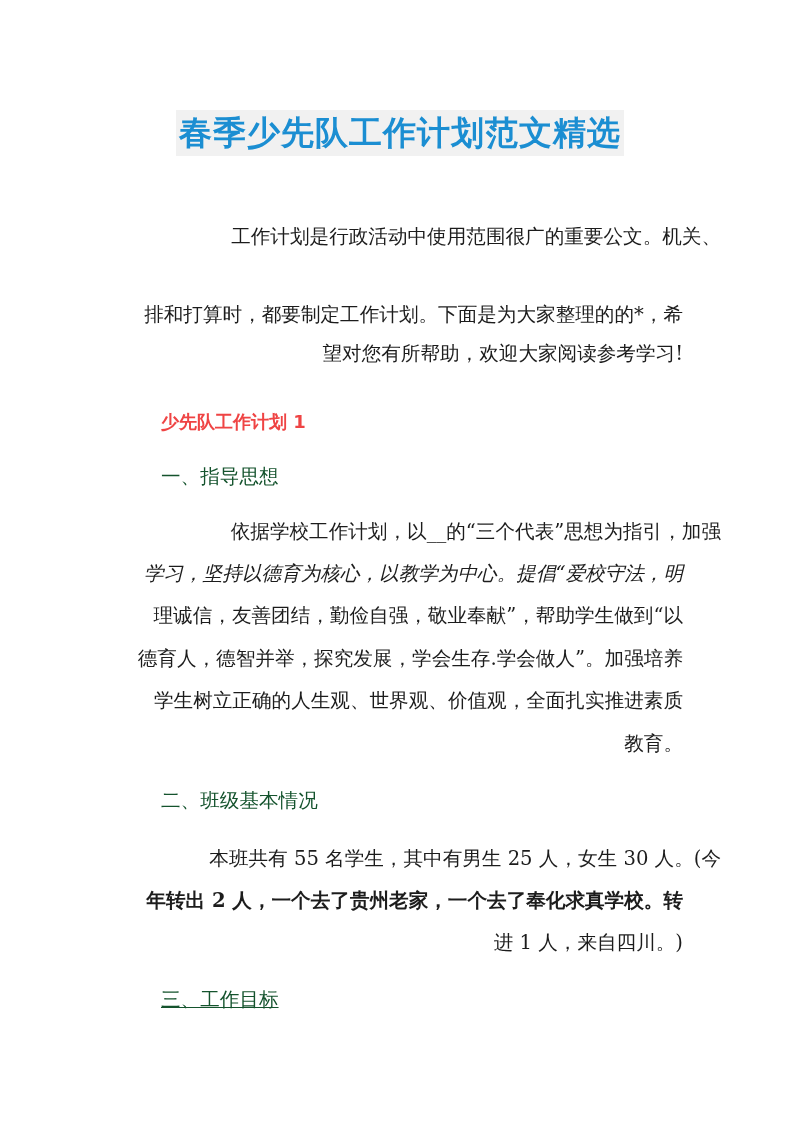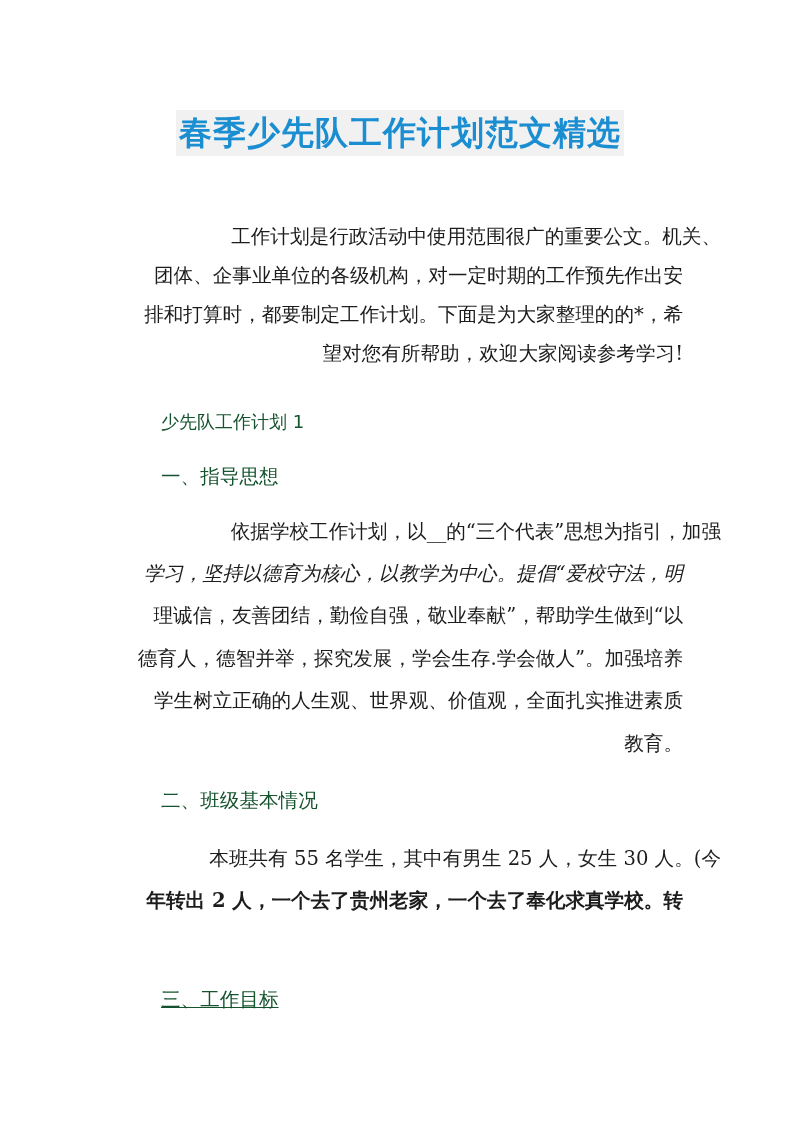--- a/index.html
+++ b/index.html
@@ -55,22 +55,22 @@
       text-align: right;
     }
     .line.indent {
       left: 161px;
     }
     .section-heading {
       position: absolute;
       left: 161px;
       font-family: "DejaVu Sans", "Liberation Sans", sans-serif;
       font-size: 18px;
-      font-weight: normal;
-      color: #14532d;
+      font-weight: bold;
+      color: #ef4444;
       line-height: 28px;
       height: 28px;
       white-space: nowrap;
     }
     .sub-heading {
       position: absolute;
       left: 161px;
       font-size: 19.6px;
       line-height: 28px;
       height: 28px;
@@ -81,33 +81,33 @@
 </head>
 <body>
 
 <div class="page">
 
   <div class="title-wrap">
     <span class="doc-title">春季少先队工作计划范文精选</span>
   </div>
 
   <div class="line indent" style="top:219px;">工作计划是行政活动中使用范围很广的重要公文。机关、</div>
-  <div class="line" style="top:258px;">团体、企事业单位的各级机构，对一定时期的工作预先作出安</div>
   <div class="line" style="top:297px;">排和打算时，都要制定工作计划。下面是为大家整理的的*，希</div>
   <div class="line" style="top:336px;">望对您有所帮助，欢迎大家阅读参考学习!</div>
 
   <div class="section-heading" style="top:404px;">少先队工作计划 1</div>
 
   <div class="sub-heading" style="top:459px;">一、指导思想</div>
   <div class="line indent" style="top:514px;">依据学校工作计划，以__的“三个代表”思想为指引，加强</div>
   <div class="line" style="top:556px;font-style:italic;">学习，坚持以德育为核心，以教学为中心。提倡“爱校守法，明</div>
   <div class="line" style="top:598px;">理诚信，友善团结，勤俭自强，敬业奉献”，帮助学生做到“以</div>
   <div class="line" style="top:641px;">德育人，德智并举，探究发展，学会生存.学会做人”。加强培养</div>
   <div class="line" style="top:683px;">学生树立正确的人生观、世界观、价值观，全面扎实推进素质</div>
   <div class="line" style="top:726px;">教育。</div>
 
   <div class="sub-heading" style="top:783px;">二、班级基本情况</div>
   <div class="line indent" style="top:841px;">本班共有 55 名学生，其中有男生 25 人，女生 30 人。(今</div>
   <div class="line" style="top:883px;font-weight:bold;">年转出 2 人，一个去了贵州老家，一个去了奉化求真学校。转</div>
+  <div class="line" style="top:925px;">进 1 人，来自四川。)</div>
 
   <div class="sub-heading" style="top:982px;text-decoration:underline;">三、工作目标</div>
 
 </div>
 
 </body></html>

